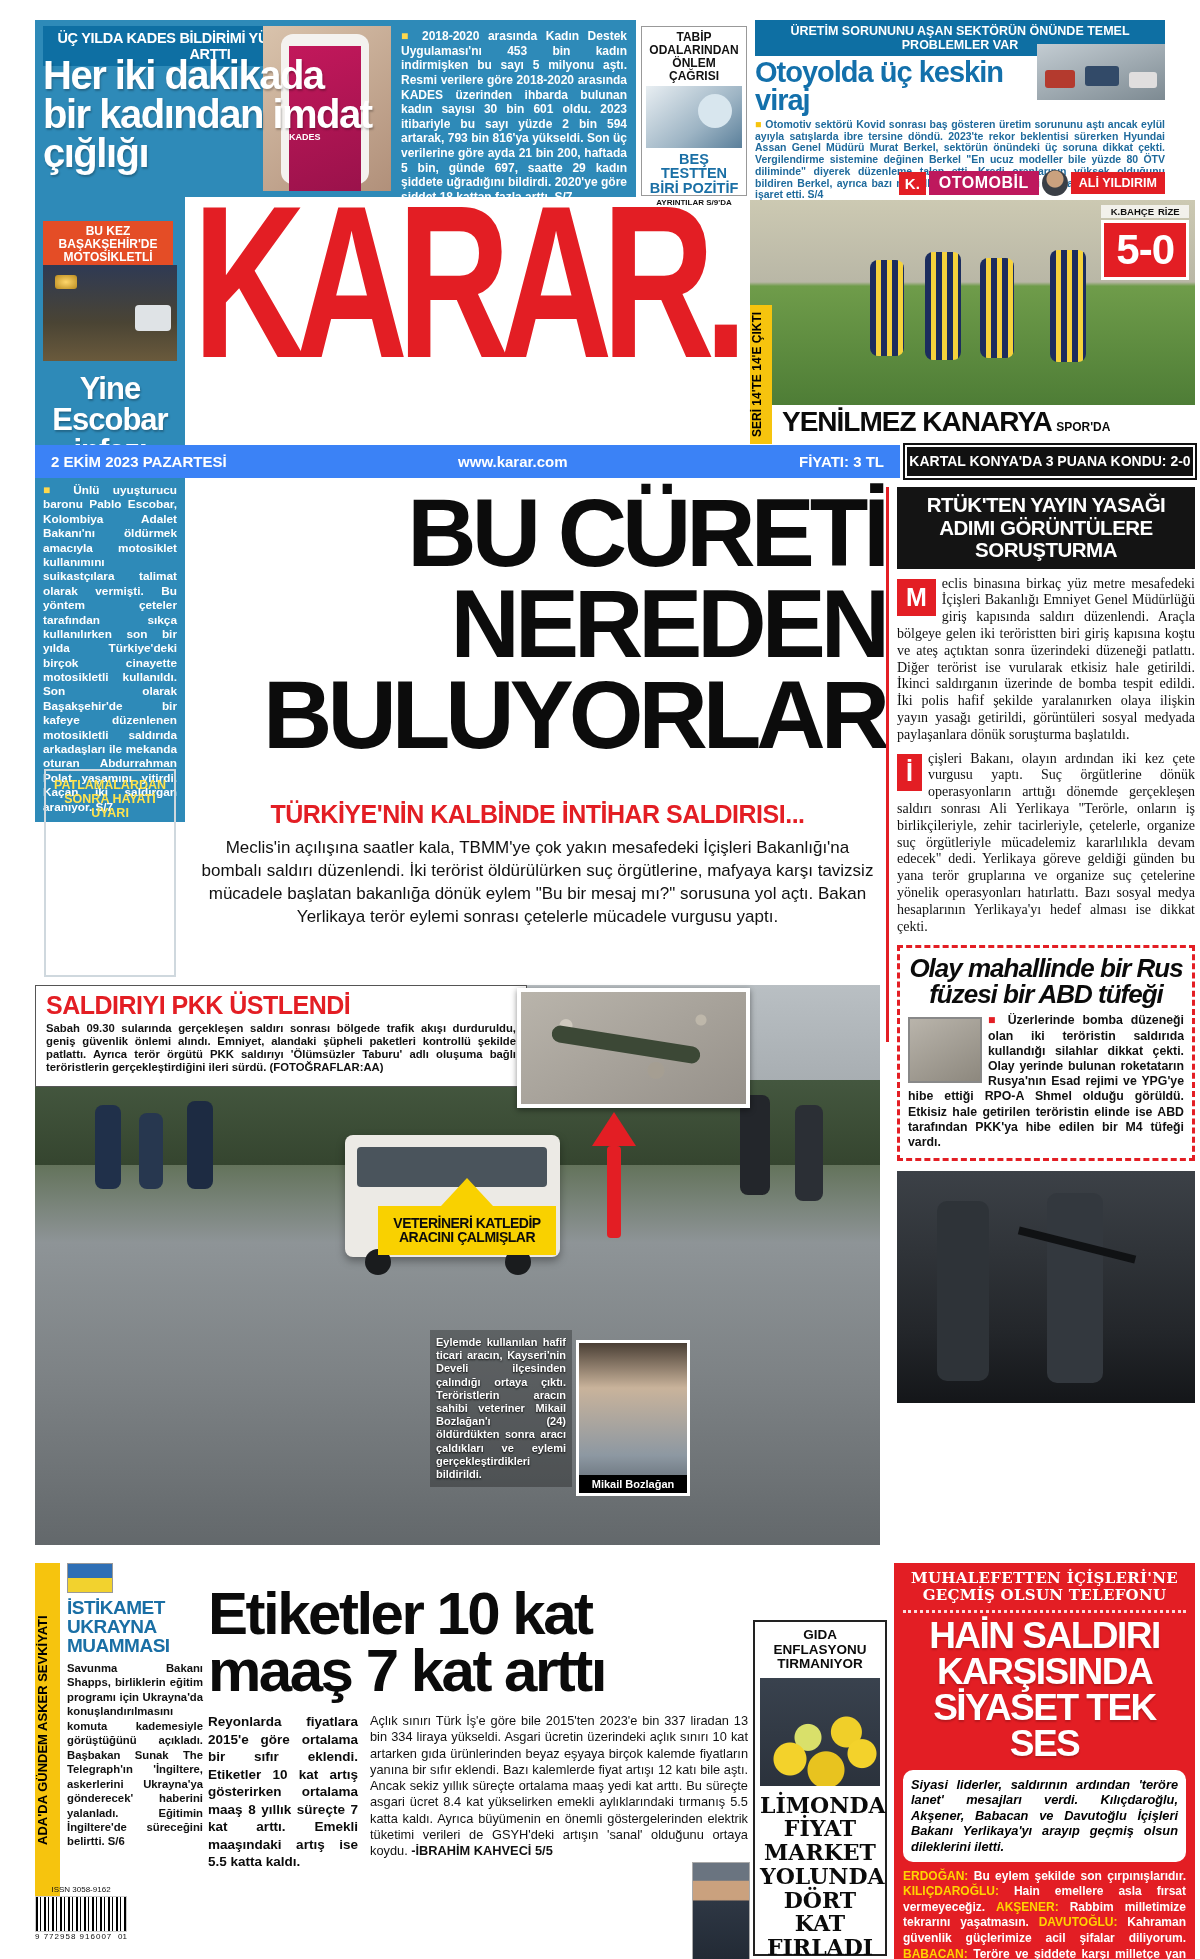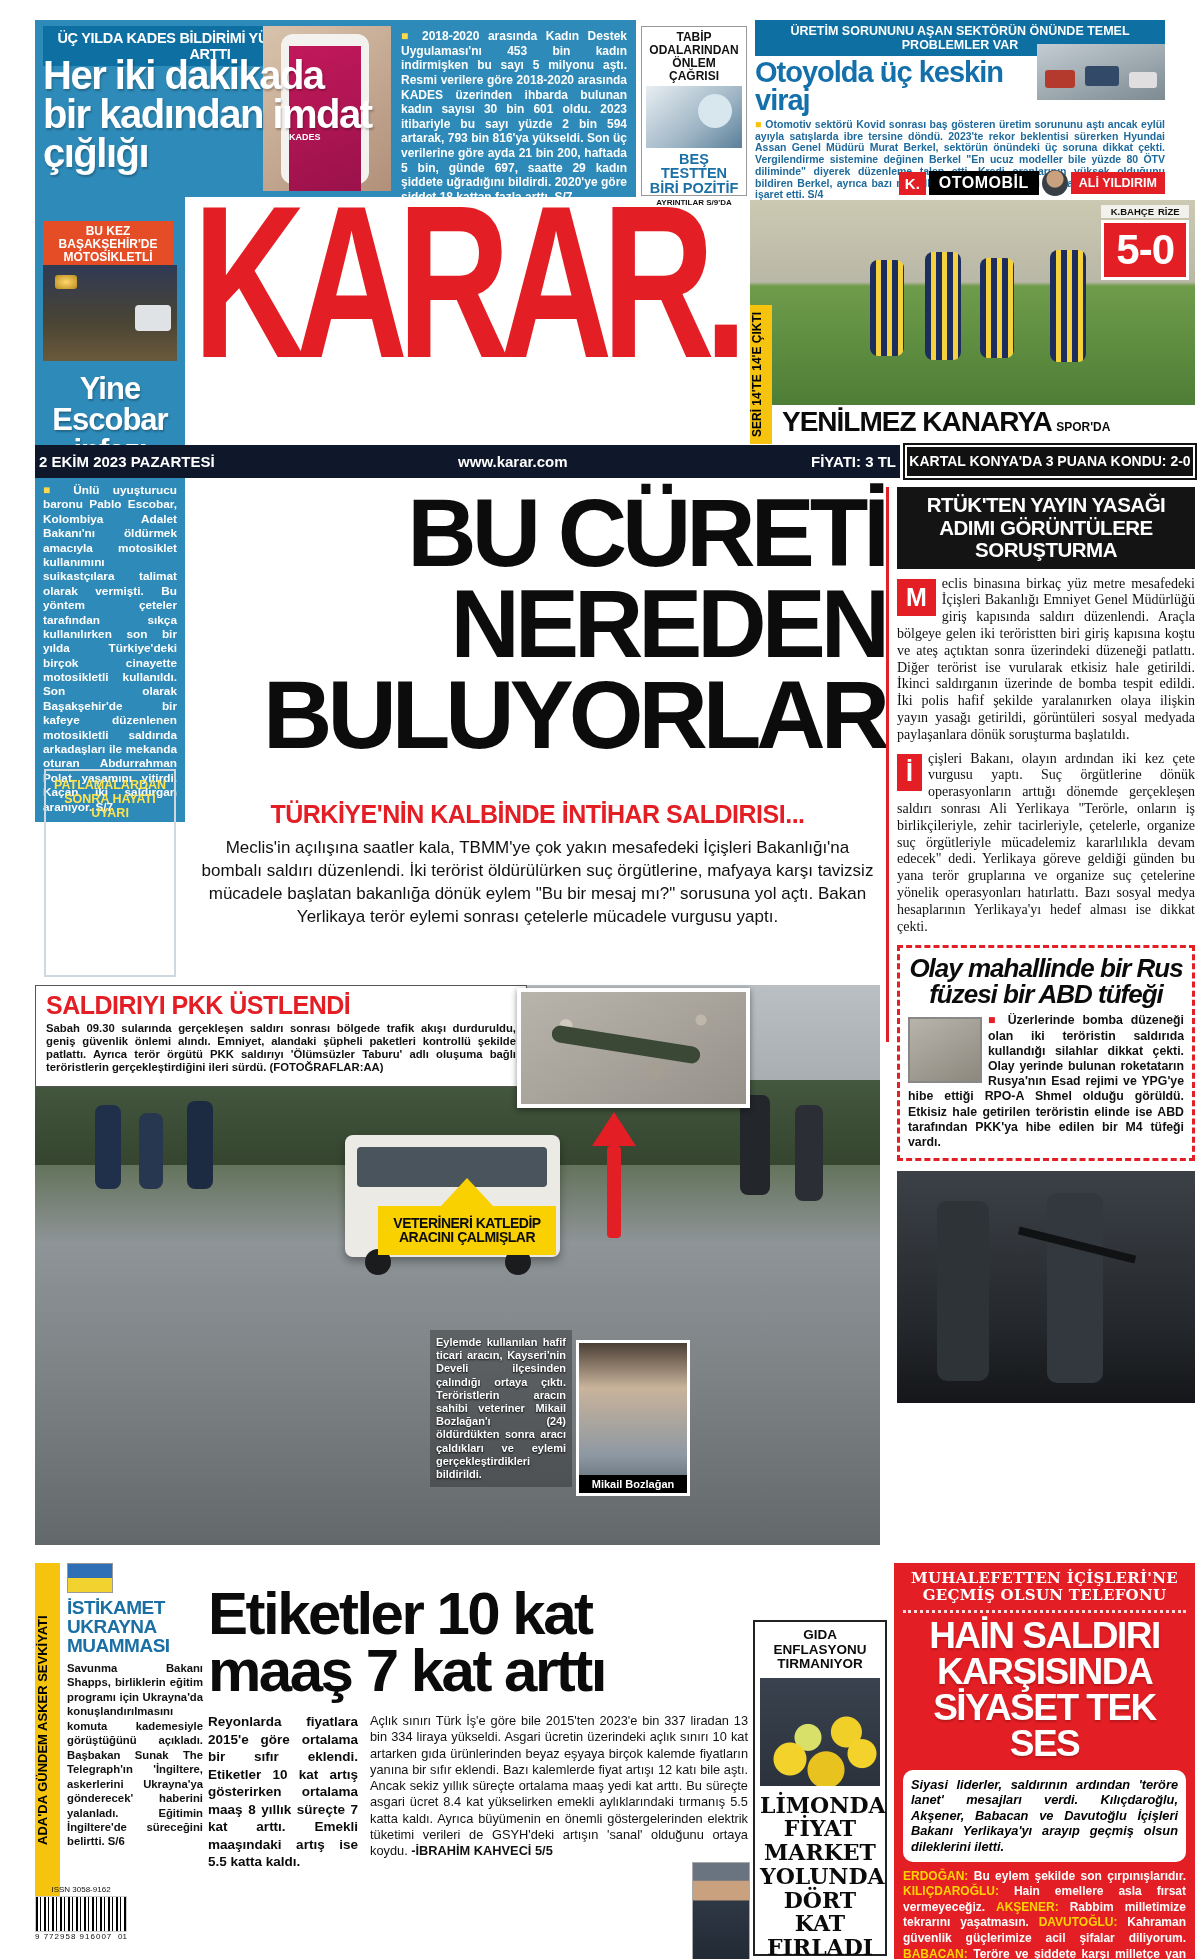--- a/index.html
+++ b/index.html
@@ -49,21 +49,21 @@
     <div style="background:#0e6fa3;color:#fff;font-weight:900;font-size:12.5px;text-align:center;padding:4px 0;">ÜRETİM SORUNUNU AŞAN SEKTÖRÜN ÖNÜNDE TEMEL PROBLEMLER VAR</div>
     <div class="ph" style="right:0;top:24px;width:128px;height:56px;background:linear-gradient(160deg,#c3ccd2,#7d8a92);">
       <div style="position:absolute;left:8px;top:26px;width:30px;height:18px;background:#b43a2e;border-radius:3px;"></div>
       <div style="position:absolute;left:48px;top:22px;width:34px;height:20px;background:#324a68;border-radius:3px;"></div>
       <div style="position:absolute;left:92px;top:28px;width:28px;height:16px;background:#e0dede;border-radius:3px;"></div>
     </div>
     <div style="width:276px;color:#1370ab;font-weight:900;font-size:29px;line-height:.98;letter-spacing:-1px;margin-top:2px;">Otoyolda üç keskin viraj</div>
     <div class="bullet-b" style="margin-top:4px;width:410px;color:#1e6a9c;font-weight:bold;font-size:10.5px;line-height:1.12;text-align:justify;">Otomotiv sektörü Kovid sonrası baş gösteren üretim sorununu aştı ancak eylül ayıyla satışlarda ibre tersine döndü. 2023'te rekor beklentisi sürerken Hyundai Assan Genel Müdürü Murat Berkel, sektörün önündeki üç soruna dikkat çekti. Vergilendirme sistemine değinen Berkel "En ucuz modeller bile yüzde 80 ÖTV diliminde" diyerek düzenleme talep etti. Kredi oranlarının yüksek olduğunu bildiren Berkel, ayrıca bazı modellere dönük piyasadaki arz talep dengesizliğine işaret etti. S/4</div>
     <div class="abs" style="right:0;top:150px;display:flex;align-items:center;gap:3px;">
       <span style="background:#e31e24;color:#fff;font-weight:900;font-size:15px;padding:3px 6px;">K.</span>
-      <span style="background:#000000;color:#fff;font-weight:900;font-size:16px;padding:3px 10px;letter-spacing:.5px;">OTOMOBİL</span>
+      <span style="background:#be185d;color:#fff;font-weight:900;font-size:16px;padding:3px 10px;letter-spacing:.5px;">OTOMOBİL</span>
       <span class="ph" style="position:static;display:inline-block;width:26px;height:26px;border-radius:50%;background:radial-gradient(circle at 50% 35%,#caa17e 0 8px,#3a3f46 9px);"></span>
       <span style="background:#e31e24;color:#fff;font-weight:900;font-size:12.5px;padding:4px 8px;">ALİ YILDIRIM</span>
     </div>
   </div>
 
   <div class="abs" style="left:35px;top:197px;width:150px;height:625px;background:#2e8ab8;">
     <div class="abs" style="left:8px;top:24px;width:130px;background:#e44d26;color:#fff;font-weight:900;font-size:12px;line-height:1.1;text-align:center;padding:4px 2px;box-sizing:border-box;">BU KEZ BAŞAKŞEHİR'DE MOTOSİKLETLİ SALDIRI</div>
     <div class="ph" style="left:8px;top:68px;width:134px;height:96px;background:linear-gradient(180deg,#2f3a54 0%,#4a4434 60%,#6a5a3c 100%);">
       <div style="position:absolute;left:12px;top:10px;width:22px;height:14px;background:radial-gradient(#ffd76b,#b98a1e);border-radius:3px;"></div>
       <div style="position:absolute;left:92px;top:40px;width:36px;height:26px;background:#dfe3e6;border-radius:4px;"></div>
@@ -93,21 +93,21 @@
       </div>
       <div style="background:#e31e24;color:#fff;font-weight:900;font-size:42px;line-height:1;padding:6px 12px;border:3px solid #fff;margin-top:2px;letter-spacing:-1px;">5-0</div>
     </div>
   </div>
   <div class="abs vert" style="left:750px;top:305px;width:22px;height:135px;background:#f6c40e;color:#000;font-weight:900;font-size:12px;text-align:center;z-index:5;padding:2px 0;">SERİ 14'TE 14'E ÇIKTI</div>
   <div class="abs" style="left:782px;top:406px;width:413px;white-space:nowrap;">
     <span style="font-weight:900;font-size:28px;letter-spacing:-1px;color:#0b0b0b;">YENİLMEZ KANARYA</span>
     <span style="font-weight:900;font-size:12px;color:#0b0b0b;">SPOR'DA</span>
   </div>
 
-  <div class="abs" style="left:35px;top:445px;width:865px;height:33px;background:#0f172a;display:flex;justify-content:space-between;align-items:center;padding:0 4px;box-sizing:border-box;">
+  <div class="abs" style="left:35px;top:445px;width:865px;height:33px;background:#3b82f6;display:flex;justify-content:space-between;align-items:center;padding:0 16px;box-sizing:border-box;">
     <span style="color:#fff;font-weight:900;font-size:15px;">2 EKİM 2023 PAZARTESİ</span>
     <span style="color:#fff;font-weight:900;font-size:15px;">www.karar.com</span>
     <span style="color:#fff;font-weight:900;font-size:15px;">FİYATI: 3 TL</span>
   </div>
   <div class="abs" style="left:905px;top:445px;width:290px;height:33px;background:#111;border:2px solid #fff;outline:2px solid #111;box-sizing:border-box;color:#fff;font-weight:900;font-size:14px;text-align:center;line-height:28px;">KARTAL KONYA'DA 3 PUANA KONDU: 2-0</div>
 
   <div class="abs" style="left:190px;top:487px;width:695px;text-align:right;font-weight:900;font-size:96px;line-height:.95;letter-spacing:-5px;color:#0c0c0c;">BU CÜRETİ NEREDEN BULUYORLAR</div>
   <div class="abs" style="left:190px;top:800px;width:695px;text-align:center;color:#e31e24;font-weight:900;font-size:25px;letter-spacing:-0.5px;">TÜRKİYE'NİN KALBİNDE İNTİHAR SALDIRISI...</div>
   <div class="abs" style="left:195px;top:836px;width:685px;text-align:center;font-size:17px;line-height:1.36;color:#111;">Meclis'in açılışına saatler kala, TBMM'ye çok yakın mesafedeki İçişleri Bakanlığı'na bombalı saldırı düzenlendi. İki terörist öldürülürken suç örgütlerine, mafyaya karşı tavizsiz mücadele başlatan bakanlığa dönük eylem "Bu bir mesaj mı?" sorusuna yol açtı. Bakan Yerlikaya terör eylemi sonrası çetelerle mücadele vurgusu yaptı.</div>
 

